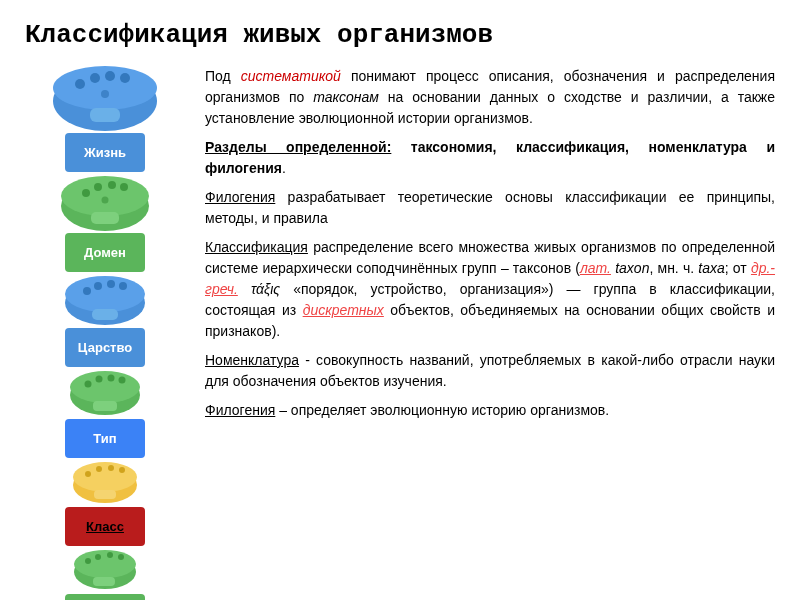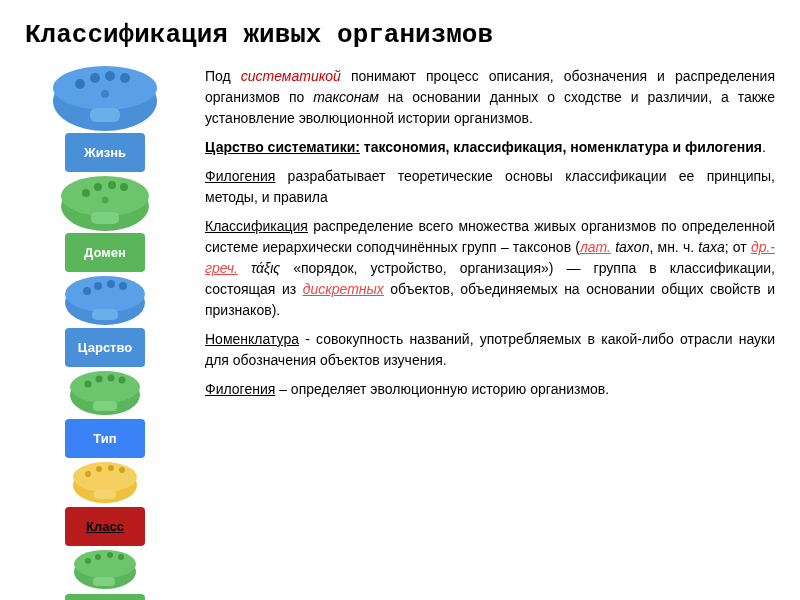--- a/index.html
+++ b/index.html
@@ -188,21 +188,21 @@
     </div>
 
   </div>
 
   <div class="right-column">
     <p>
       <span>Под </span><span class="highlight-red">систематикой</span><span> понимают процесс описания, обозначения и распределения организмов по </span><span class="highlight-italic">таксонам</span><span> на основании данных о сходстве и различии, а также установление эволюционной истории организмов.</span>
     </p>
 
     <p>
-      <span class="bold-underline">Царство систематики:</span><span class="bold"> таксономия, классификация, номенклатура и филогения</span>.
+      <span class="bold-underline">Разделы определенной:</span><span class="bold"> таксономия, классификация, номенклатура и филогения</span>.
     </p>
 
     <p>
       <span class="underline">Филогения</span><span> разрабатывает теоретические основы классификации ее принципы, методы, и правила</span>
     </p>
 
     <p>
       <span class="underline">Классификация</span><span> распределение всего множества живых организмов по определенной системе иерархически соподчинённых групп – таксонов (</span><span class="link-blue">лат.</span><span class="highlight-italic"> taxon</span><span>, мн. ч. </span><span class="highlight-italic">taxa</span><span>; от </span><span class="link-blue">др.-греч.</span><span class="highlight-italic"> τάξις</span><span> «порядок, устройство, организация») — группа в классификации, состоящая из </span><span class="link-blue">дискретных</span><span> объектов, объединяемых на основании общих свойств и признаков).</span>
     </p>
 

